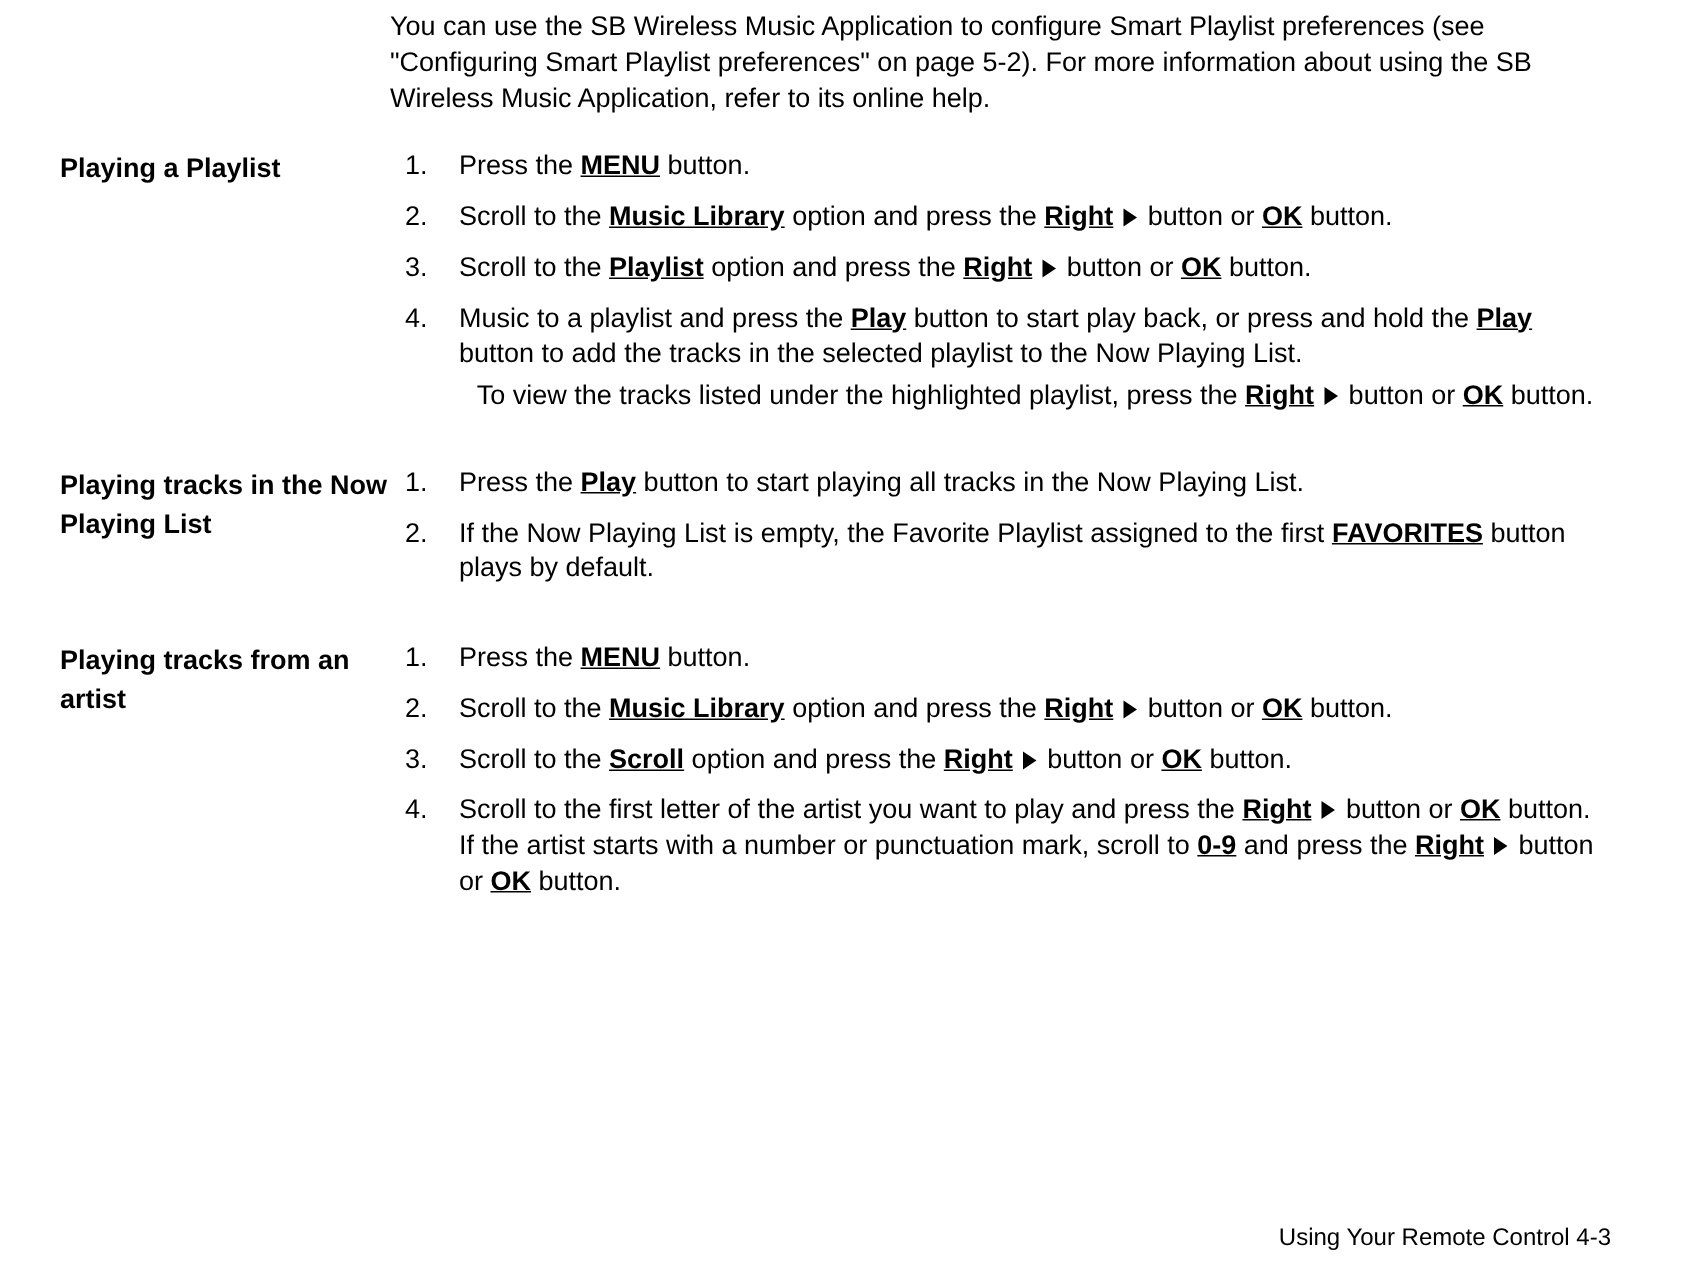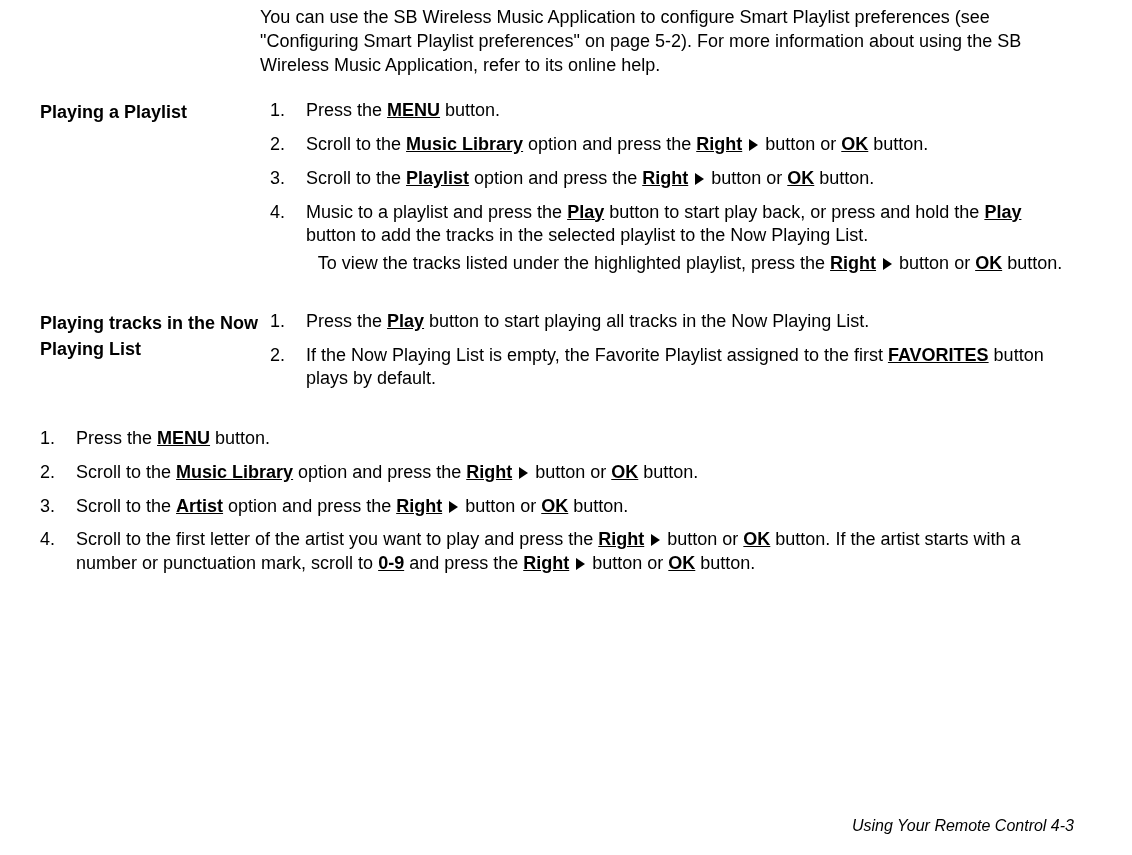--- a/index.html
+++ b/index.html
@@ -76,21 +76,20 @@
     height: 0;
     border-top: 6px solid transparent;
     border-bottom: 6px solid transparent;
     border-left: 9px solid #000;
     margin: 0 2px 0 2px;
   }
   .footer {
     position: absolute;
     bottom: 20px;
     right: 30px;
-    font-style: italic;
     font-size: 16px;
     color: #000;
   }
 </style>
 </head>
 <body>
 
 <div class="page">
 
   <div class="intro">You can use the SB Wireless Music Application to configure Smart Playlist preferences (see "Configuring Smart Playlist preferences" on page 5-2). For more information about using the SB Wireless Music Application, refer to its online help.</div>
@@ -144,38 +143,39 @@
           <span class="num">2.</span>
           <span class="text">
             <span>If the Now Playing List is empty, the Favorite Playlist assigned to the first </span><span class="b">FAVORITES</span><span> button plays by default.</span>
           </span>
         </li>
       </ol>
     </div>
   </div>
 
   <div class="row" style="margin-top:26px;">
+    <div class="sidehead">Playing tracks from an artist</div>
     <div class="body-col">
       <ol class="steps">
         <li>
           <span class="num">1.</span>
           <span class="text">
             <span>Press the </span><span class="b">MENU</span><span> button.</span>
           </span>
         </li>
         <li>
           <span class="num">2.</span>
           <span class="text">
             <span>Scroll to the </span><span class="b">Music Library</span><span> option and press the </span><span class="b">Right</span> <span class="tri"></span><span> button or </span><span class="b">OK</span><span> button.</span>
           </span>
         </li>
         <li>
           <span class="num">3.</span>
           <span class="text">
-            <span>Scroll to the </span><span class="b">Artist</span><span> option and press the </span><span class="b">Right</span> <span class="tri"></span><span> button or </span><span class="b">OK</span><span> button.</span>
+            <span>Scroll to the </span><span class="b">Scroll</span><span> option and press the </span><span class="b">Right</span> <span class="tri"></span><span> button or </span><span class="b">OK</span><span> button.</span>
           </span>
         </li>
         <li>
           <span class="num">4.</span>
           <span class="text">
             <span>Scroll to the first letter of the artist you want to play and press the </span><span class="b">Right</span> <span class="tri"></span><span> button or </span><span class="b">OK</span><span> button. If the artist starts with a number or punctuation mark, scroll to </span><span class="b">0-9</span><span> and press the </span><span class="b">Right</span> <span class="tri"></span><span> button or </span><span class="b">OK</span><span> button.</span>
           </span>
         </li>
       </ol>
     </div>

